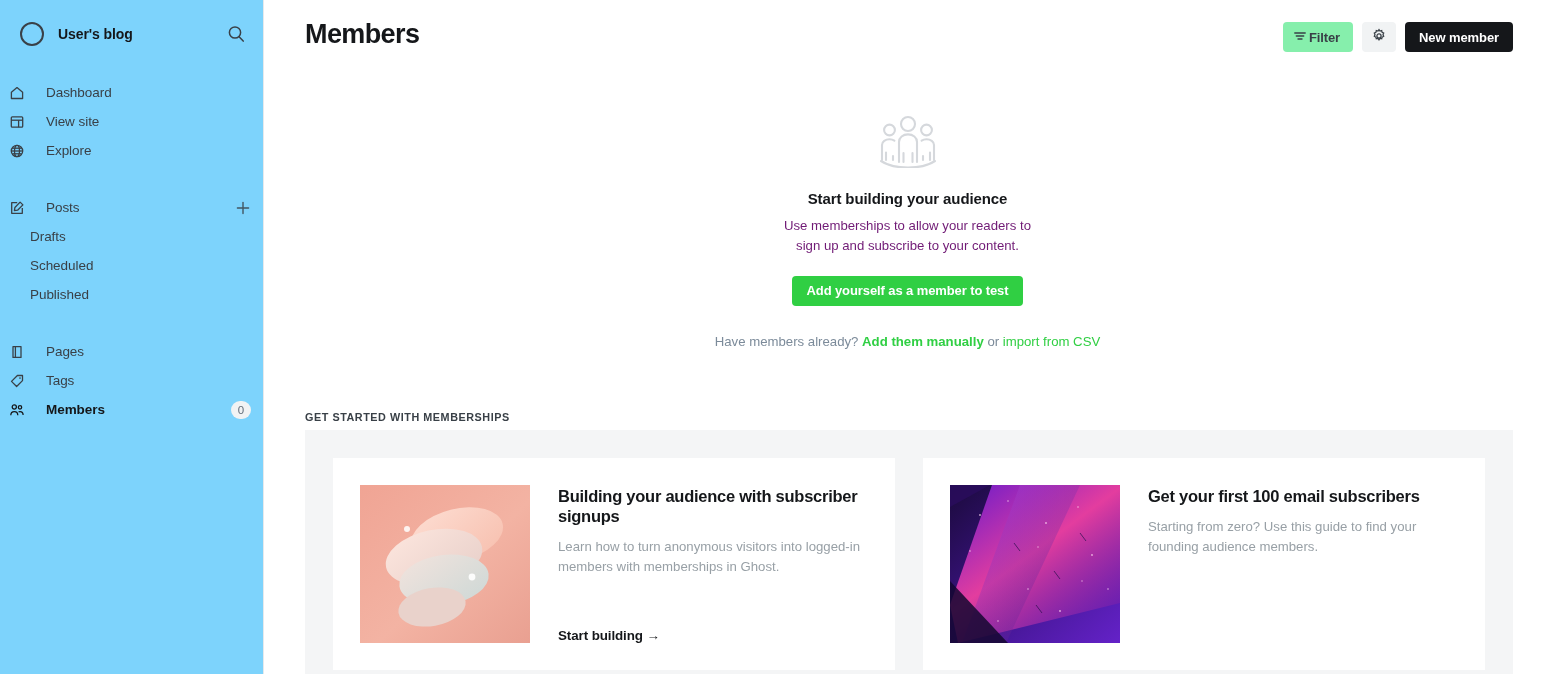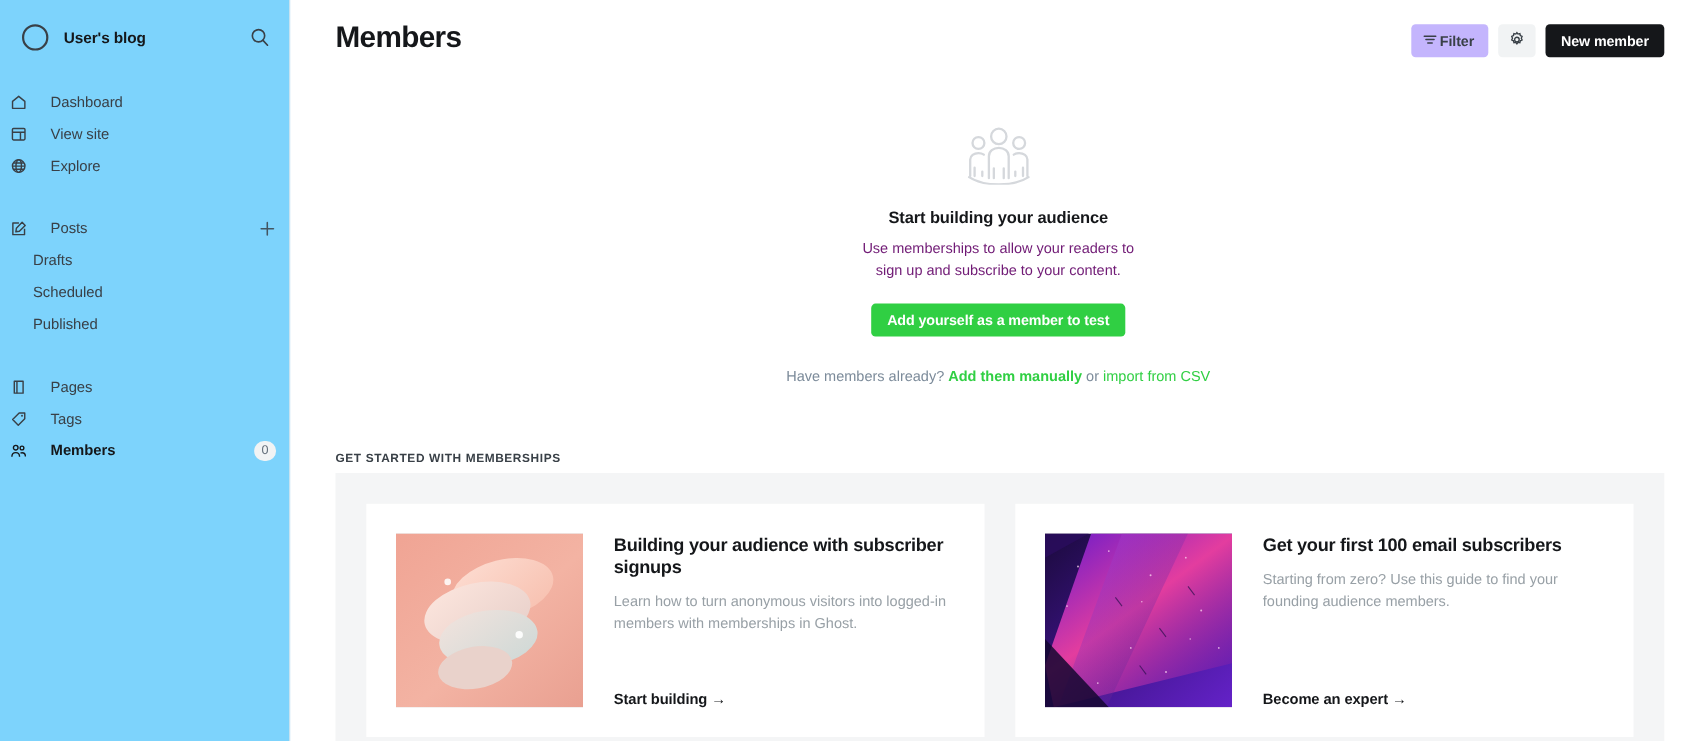--- a/index.html
+++ b/index.html
@@ -100,21 +100,21 @@
   }
   .btn {
     display: inline-flex; align-items: center; justify-content: center;
     height: 30px; border-radius: 4px;
     font-size: 13px; font-weight: 700;
     cursor: pointer; border: none;
     letter-spacing: -0.1px;
     font-family: "Liberation Sans", sans-serif;
   }
   .btn-filter {
-    background: #c4b5fd; color: #394047;
+    background: #86efac; color: #394047;
     padding: 0 13px 0 10px; gap: 2px;
   }
   .btn-gear {
     background: #f1f3f4; color: #394047;
     width: 34px; padding: 0;
   }
   .btn-new {
     background: #15171a; color: #ffffff;
     padding: 0 14px;
   }
@@ -442,21 +442,20 @@
                 <line x1="64" y1="58" x2="70" y2="66"></line>
                   <line x1="104" y1="86" x2="110" y2="94"></line>
                 <line x1="86" y1="120" x2="92" y2="128"></line>
                   <line x1="130" y1="48" x2="136" y2="56"></line>
               </g>
             </svg>
           </div>
           <div class="gs-body">
             <div class="gs-title">Get your first 100 email subscribers</div>
             <div class="gs-desc">Starting from zero? Use this guide to find your founding audience members.</div>
-            <div class="gs-link">Become an expert →</div>
           </div>
         </div>
 
       </div>
     </section>
 
   </main>
 </div>
 
 </body></html>

